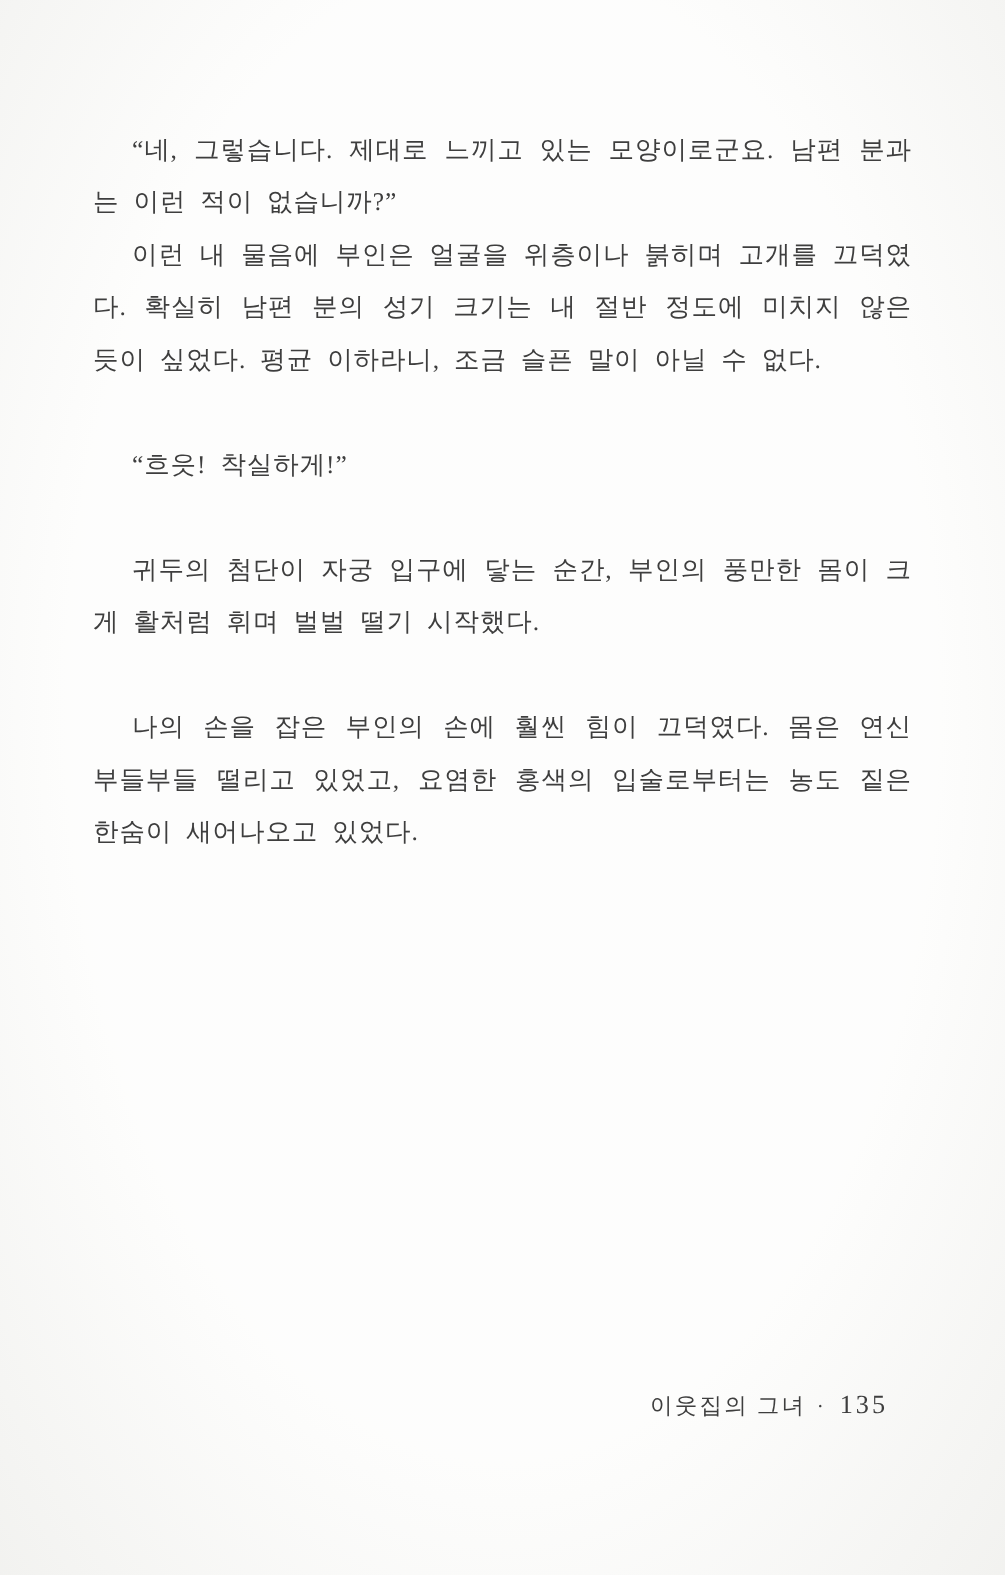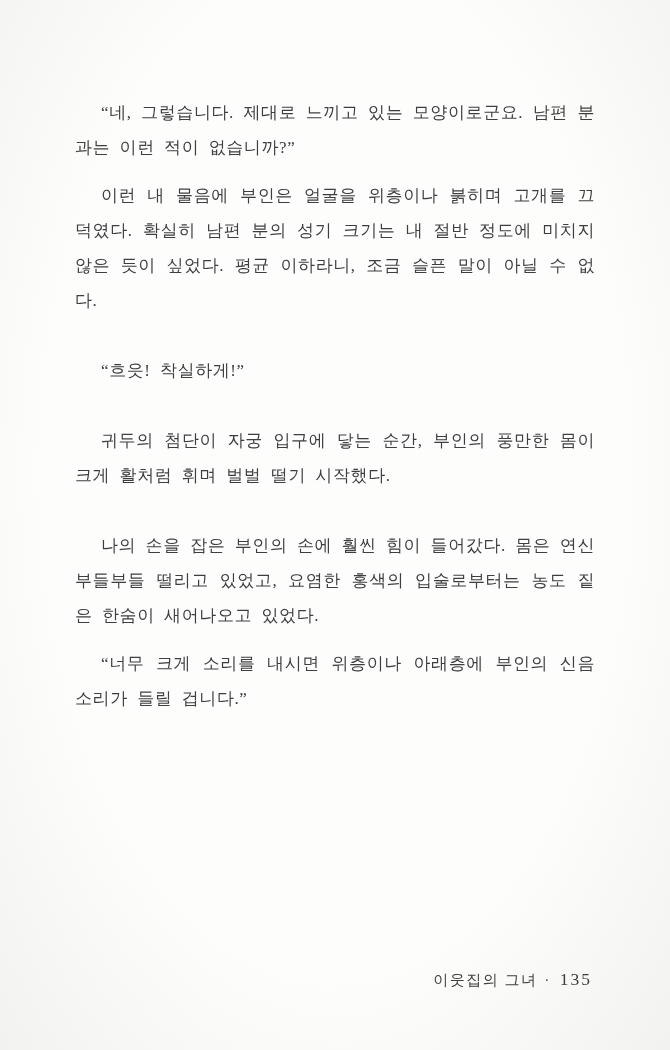--- a/index.html
+++ b/index.html
@@ -23,35 +23,35 @@
       radial-gradient(ellipse at 50% 45%, rgba(255,255,255,0.6) 60%, rgba(225,225,222,0.35) 100%),
       #fbfbf9;
   }
   .content {
     position: absolute;
     top: 82px;
     left: 62px;
     width: 546px;
   }
   .para {
-    margin: 13px;
+    margin: 0;
     font-size: 17px;
     line-height: 35px;
     letter-spacing: 0.6px;
     word-spacing: 4.5px;
     text-align: justify;
     text-justify: inter-word;
     text-indent: 26px;
   }
   .para.gap {
     margin-top: 35px;
   }
   .footer {
     position: absolute;
-    top: 969px;
+    top: 926px;
     right: 78px;
     font-size: 15px;
     letter-spacing: 1.5px;
     color: #3e3e3e;
     white-space: nowrap;
   }
   .footer .sep {
     display: inline-block;
     margin: 0 9px 0 7px;
     font-size: 14px;
@@ -64,21 +64,20 @@
 </head>
 <body>
 
 <div class="page">
 
   <div class="content">
     <p class="para">“네, 그렇습니다. 제대로 느끼고 있는 모양이로군요. 남편 분과는 이런 적이 없습니까?”</p>
     <p class="para">이런 내 물음에 부인은 얼굴을 위층이나 붉히며 고개를 끄덕였다. 확실히 남편 분의 성기 크기는 내 절반 정도에 미치지 않은 듯이 싶었다. 평균 이하라니, 조금 슬픈 말이 아닐 수 없다.</p>
     <p class="para gap">“흐읏! 착실하게!”</p>
     <p class="para gap">귀두의 첨단이 자궁 입구에 닿는 순간, 부인의 풍만한 몸이 크게 활처럼 휘며 벌벌 떨기 시작했다.</p>
-    <p class="para gap">나의 손을 잡은 부인의 손에 훨씬 힘이 들어갔다. 몸은 연신 부들부들 떨리고 있었고, 요염한 홍색의 입술로부터는 농도 짙은 한숨이 새어나오고 있었다.</p>
-    <p class="para">“너무 크게 소리를 내시면 위층이나 아래층에 부인의 신음소리가 들릴 겁니다.”</p>
+    <p class="para gap">나의 손을 잡은 부인의 손에 훨씬 힘이 끄덕였다. 몸은 연신 부들부들 떨리고 있었고, 요염한 홍색의 입술로부터는 농도 짙은 한숨이 새어나오고 있었다.</p>
   </div>
 
   <div class="footer">
     <span class="title">이웃집의 그녀</span><span class="sep">·</span><span class="pagenum">135</span>
   </div>
 
 </div>
 
 </body></html>

